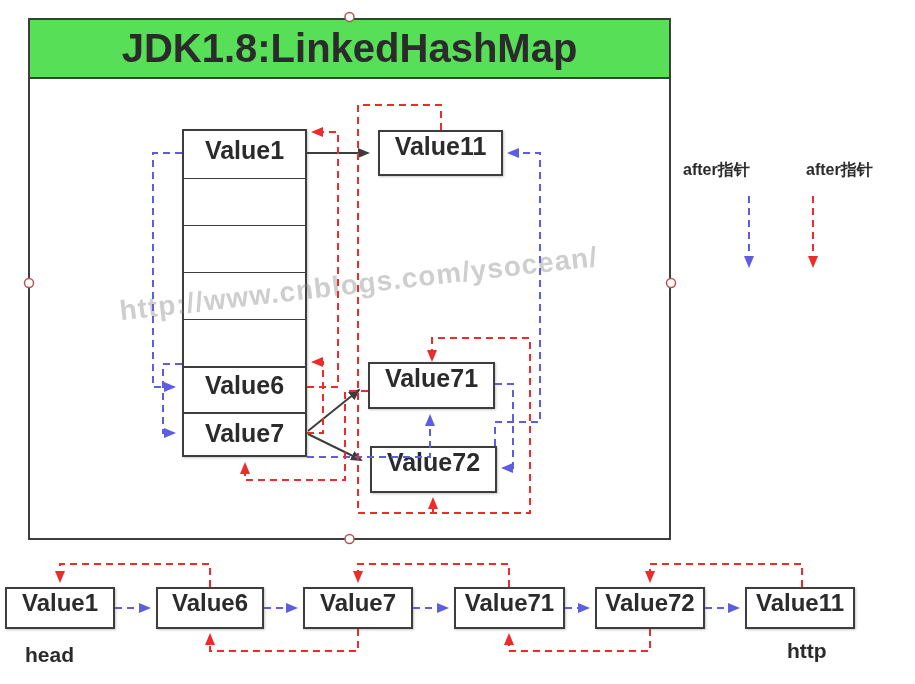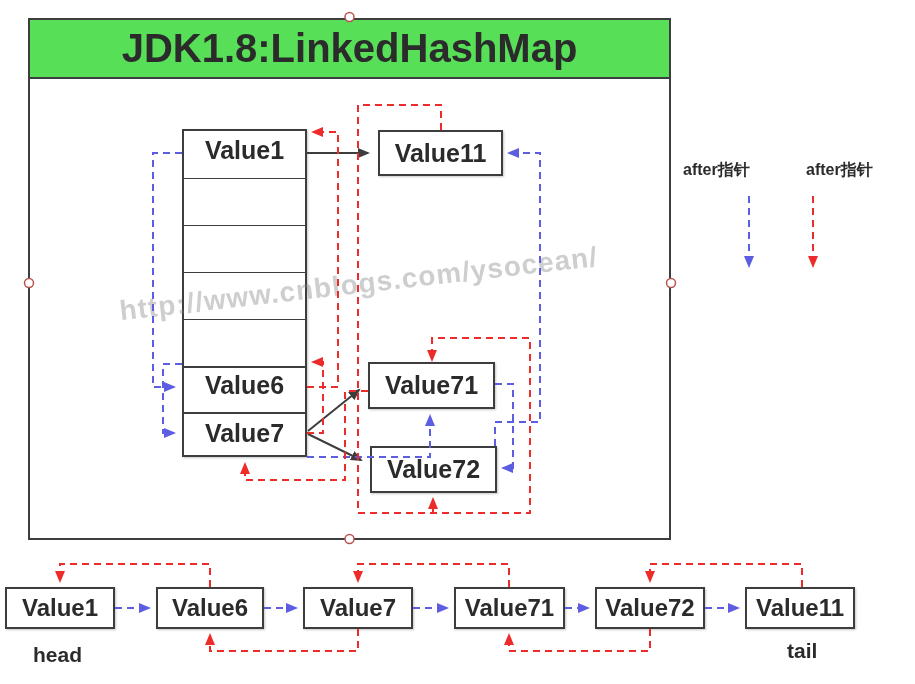--- a/index.html
+++ b/index.html
@@ -16,21 +16,21 @@
   .stage{position:relative;width:915px;height:684px;background:#fff;}
 
   .container{position:absolute;left:28px;top:18px;width:643px;height:522px;
              border:2px solid var(--border_dark);background:#fff;}
   .titlebar{position:absolute;left:0;top:0;width:100%;height:59px;
             background:var(--title_green);border-bottom:2px solid var(--border_dark);
             display:flex;align-items:center;justify-content:center;}
   .titlebar span{font-size:40px;font-weight:bold;color:var(--text_dark);letter-spacing:0px;}
 
   .box{position:absolute;background:#fff;border:2px solid var(--border_dark);
-       display:flex;align-items:center;justify-content:center;
+       display:flex;justify-content:center;
        font-weight:bold;color:var(--text_dark);box-shadow:1px 1px 2px rgba(0,0,0,0.22);}
   .bucket{font-size:25px;}
   .chainbox{font-size:24px;}
 
   .array{position:absolute;left:182px;top:129px;width:125px;height:328px;
          border:2px solid var(--border_dark);background:#fff;box-shadow:1px 1px 2px rgba(0,0,0,0.22);}
   .divider{position:absolute;left:0;width:100%;height:0;border-top:1.5px solid var(--border_dark);}
   .divider.thick{border-top-width:2px;}
   .cell-label{position:absolute;left:0;width:100%;text-align:center;
               font-size:25px;font-weight:bold;color:var(--text_dark);}
@@ -104,22 +104,22 @@
   <div class="box chainbox" style="left:454px;top:587px;width:111px;height:42px;">
     <span>Value71</span>
   </div>
   <div class="box chainbox" style="left:595px;top:587px;width:110px;height:42px;">
     <span>Value72</span>
   </div>
   <div class="box chainbox" style="left:745px;top:587px;width:110px;height:42px;">
     <span>Value11</span>
   </div>
 
-  <div class="side-label" style="left:25px;top:643px;margin-left:8px;">head</div>
-  <div class="side-label" style="left:787px;top:639px;">tail</div>
+  <div class="side-label" style="left:25px;top:643px;">head</div>
+  <div class="side-label" style="left:787px;top:639px;">http</div>
 
   <svg class="overlay">
     <defs>
       <marker id="mBlack" markerUnits="userSpaceOnUse" markerWidth="14" markerHeight="12" refX="10" refY="5" orient="auto">
         <path d="M0,0 L12,5 L0,10 Z" fill="#3d3d3d"></path>
       </marker>
       <marker id="mBlue" markerUnits="userSpaceOnUse" markerWidth="14" markerHeight="12" refX="10" refY="5" orient="auto">
         <path d="M0,0 L12,5 L0,10 Z" fill="#5d5de2"></path>
       </marker>
       <marker id="mRed" markerUnits="userSpaceOnUse" markerWidth="14" markerHeight="12" refX="10" refY="5" orient="auto">

